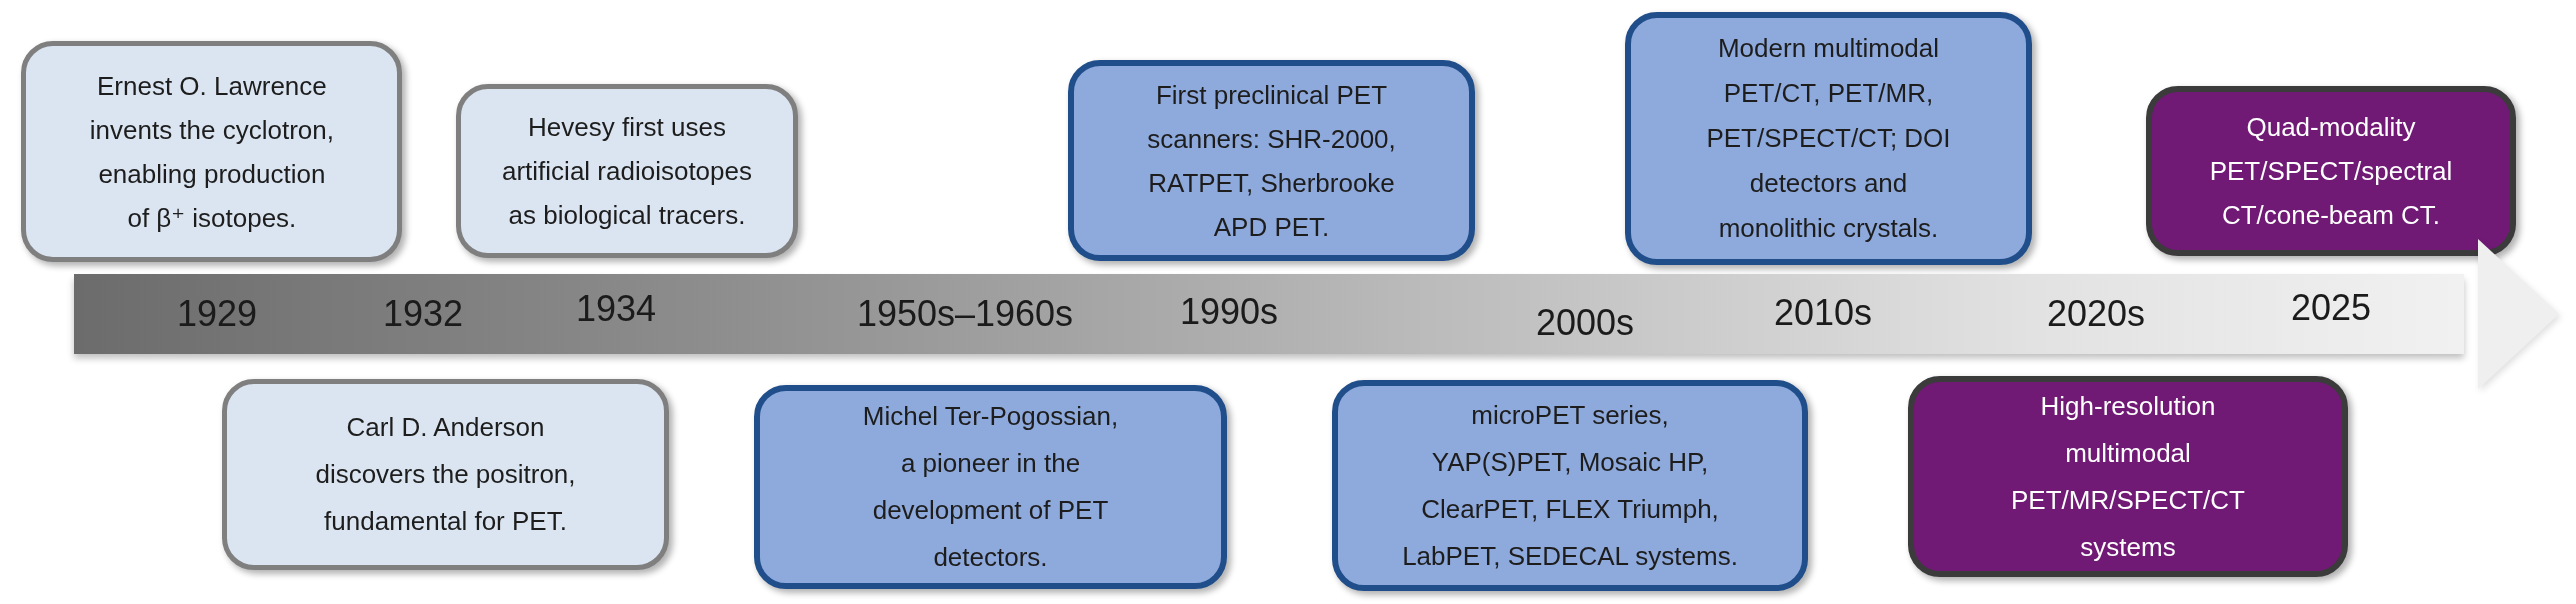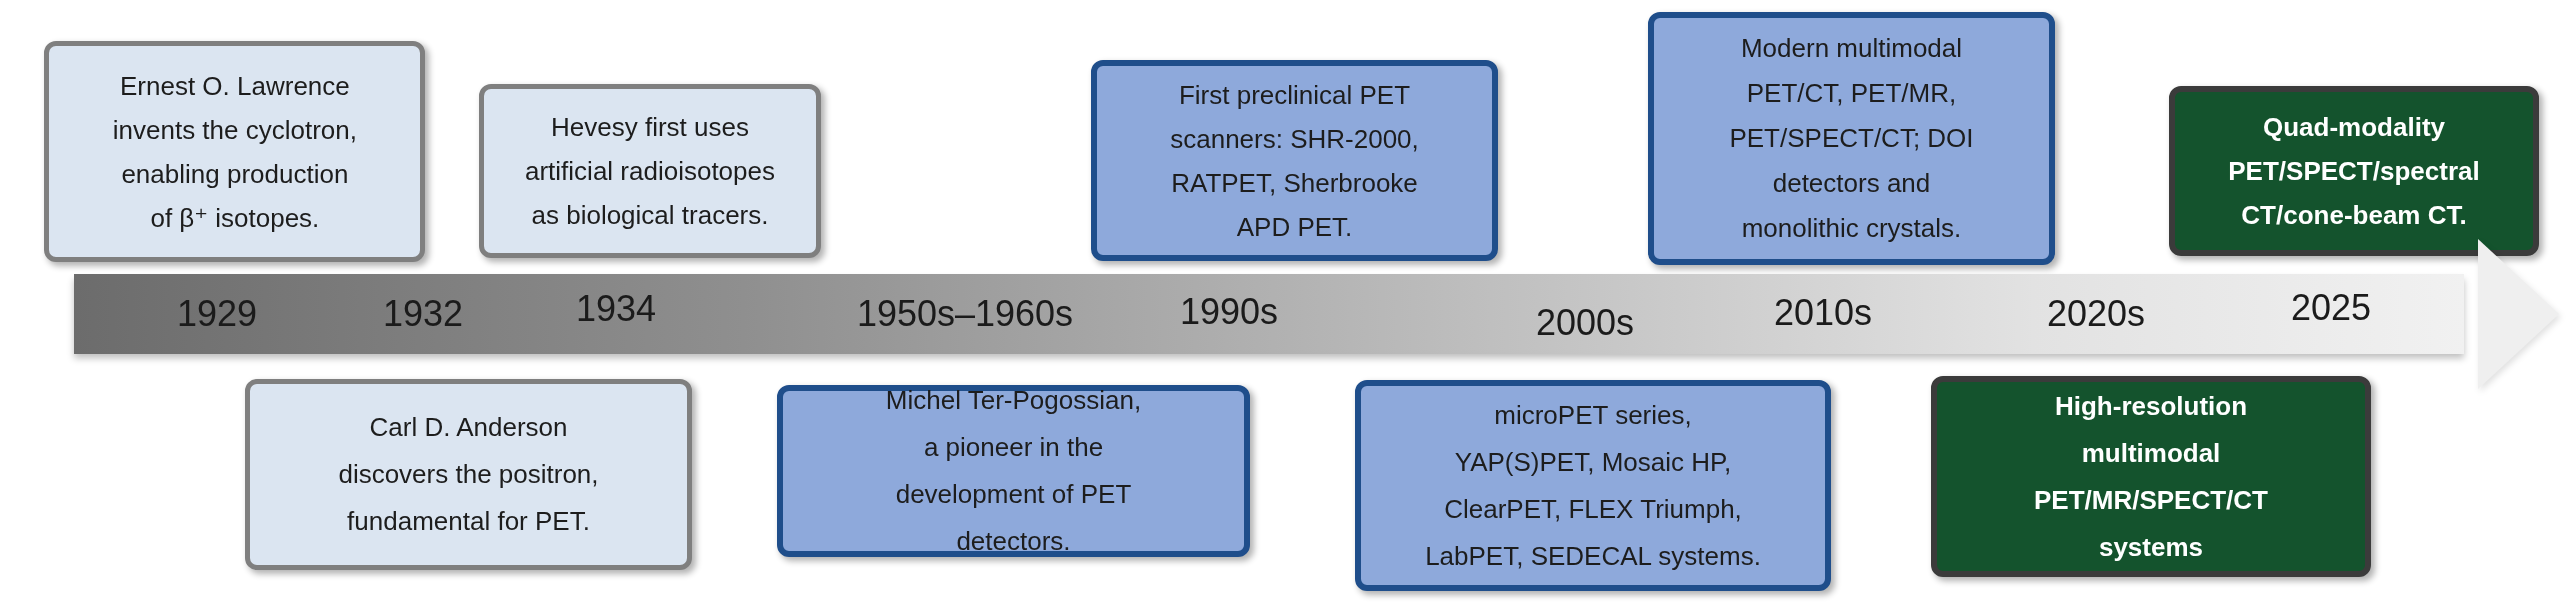--- a/index.html
+++ b/index.html
@@ -9,37 +9,36 @@
     height: 605px;
     background: #ffffff;
     overflow: hidden;
     font-family: "Liberation Sans", "DejaVu Sans", sans-serif;
   }
 
   
   .event {
     position: absolute;
     box-sizing: border-box;
-    border-radius: 12px;
+    border-radius: 32px;
     display: flex;
     align-items: center;
     justify-content: center;
     text-align: center;
     font-size: 26px;
     line-height: 44px;
     color: #1d1d1d;
     box-shadow: 3.1px 3.8px 6.1px rgba(0,0,0,0.30);
-    margin-left: 23px;
   }
   .row-bottom .event { line-height: 47px; }
   .event .event-text { white-space: pre-line; width: 100%; padding: 0 13.8px; }
 
   .event.light  { background: #dbe5f1; border: 5.4px solid #7f7f7f; justify-content: center; }
   .event.medium { background: #8ea9db; border: 6.1px solid #1f4e8b; }
-  .event.dark   { background: #14532d; border: 6.9px solid #3b3b3b; color: #ffffff; font-weight: bold; }
+  .event.dark   { background: #701a75; border: 6.9px solid #3b3b3b; color: #ffffff; }
 
   
   .timeline-bar {
     position: absolute;
     left: 74px; top: 274px;
     width: 2390px; height: 80px;
     background: linear-gradient(to right, #6c6c6c 0%, #8f8f8f 28%, #bdbdbd 58%, #e2e2e2 82%, #f1f1f1 100%);
     box-shadow: 0 4.6px 6.9px rgba(0,0,0,0.25);
     z-index: 3;
   }
@@ -114,21 +113,21 @@
     <div class="year" style="left:2096px; top:291px;">2020s</div>
     <div class="year" style="left:2331px; top:285px;">2025</div>
   </div>
 
   <div class="row-bottom">
     <div class="event light" style="left:222px; top:379px; width:447px; height:191px;">
       <div class="event-text">Carl D. Anderson
 discovers the positron,
 fundamental for PET.</div>
     </div>
-    <div class="event medium" style="left:754px; top:385px; width:473px; height:172px;">
+    <div class="event medium" style="left:754px; top:385px; width:473px; height:204px;">
       <div class="event-text">Michel Ter-Pogossian,
 a pioneer in the
 development of PET
 detectors.</div>
     </div>
     <div class="event medium" style="left:1332px; top:380px; width:476px; height:211px;">
       <div class="event-text">microPET series,
 YAP(S)PET, Mosaic HP,
 ClearPET, FLEX Triumph,
 LabPET, SEDECAL systems.</div>

